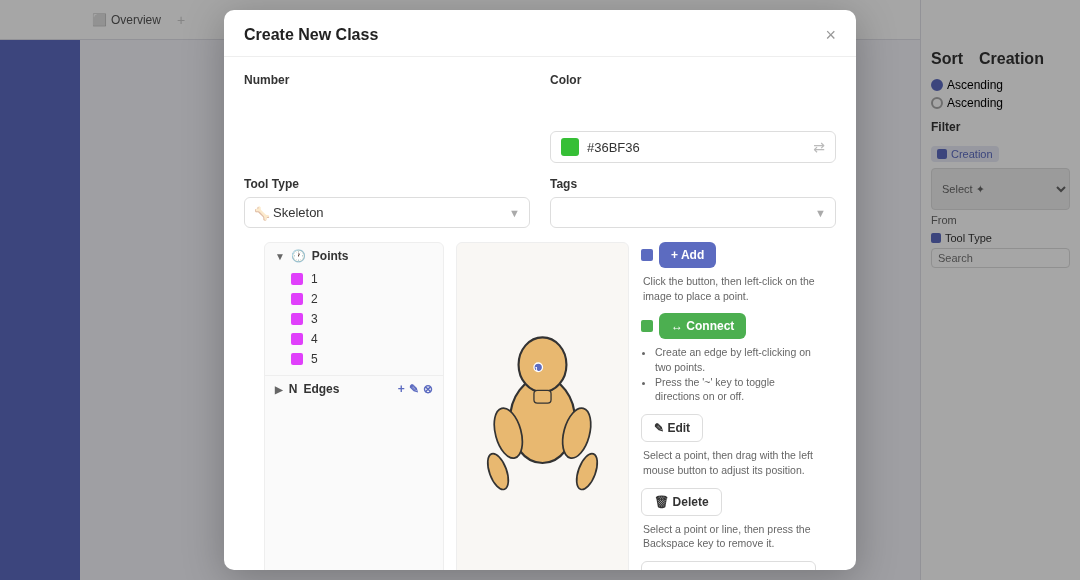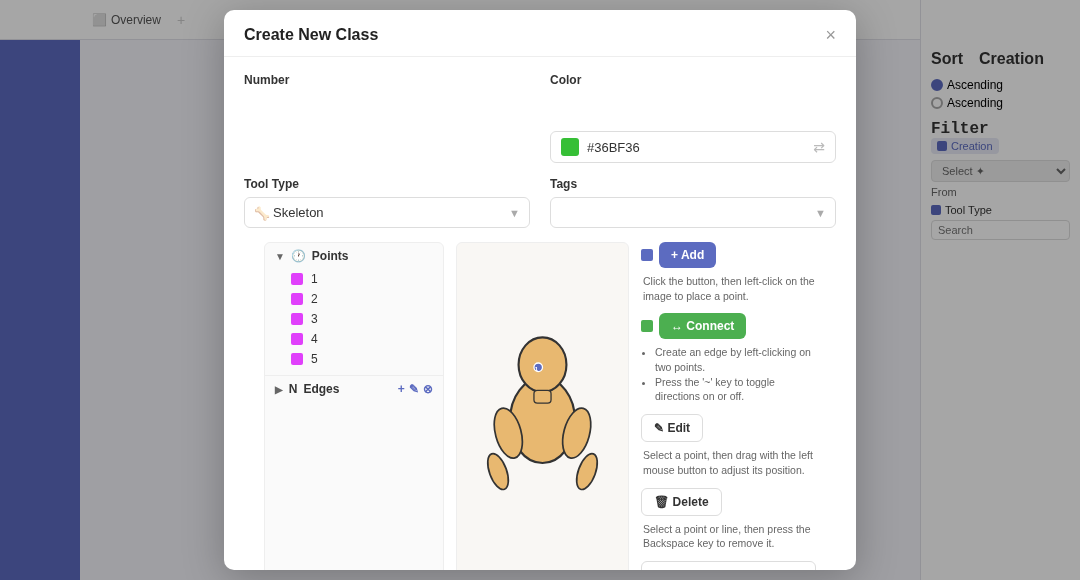--- a/index.html
+++ b/index.html
@@ -85,21 +85,21 @@
       padding: 2px 6px;
       font-size: 11px;
       color: #5c6bc0;
       margin-bottom: 6px;
     }
 
     .filter-select {
       width: 100%;
       border: 1px solid #ddd;
       border-radius: 4px;
-      padding: 3px 6px;
+      padding: 13px 6px;
       font-size: 11px;
       color: #666;
       margin-bottom: 4px;
     }
 
     .from-label {
       font-size: 11px;
       color: #666;
       margin-bottom: 4px;
     }
@@ -506,21 +506,21 @@
     </div>
     <div class="radio-row">
       <div class="radio-dot"></div>
       <span>Ascending</span>
     </div>
     <div class="radio-row">
       <div class="radio-dot-empty"></div>
       <span>Ascending</span>
     </div>
     <div class="filter-section">
-      <div style="font-size:16px; font-weight:600; color:#333; margin-bottom:0;font-family:Liberation Mono, monospace;">Filter</div>
+      <div style="font-size:12px; font-weight:600; color:#333; margin-bottom:12px;">Filter</div>
       <div class="filter-chip">
         <span style="width:10px; height:10px; background:#5c6bc0; border-radius:2px; display:inline-block;"></span>
         <span>Creation</span>
       </div>
       <select class="filter-select">
         <option>Select ✦</option>
       </select>
       <div class="from-label">From</div>
       <div class="tool-type-filter">
         <span style="width:10px; height:10px; background:#5c6bc0; border-radius:2px; display:inline-block;"></span>

